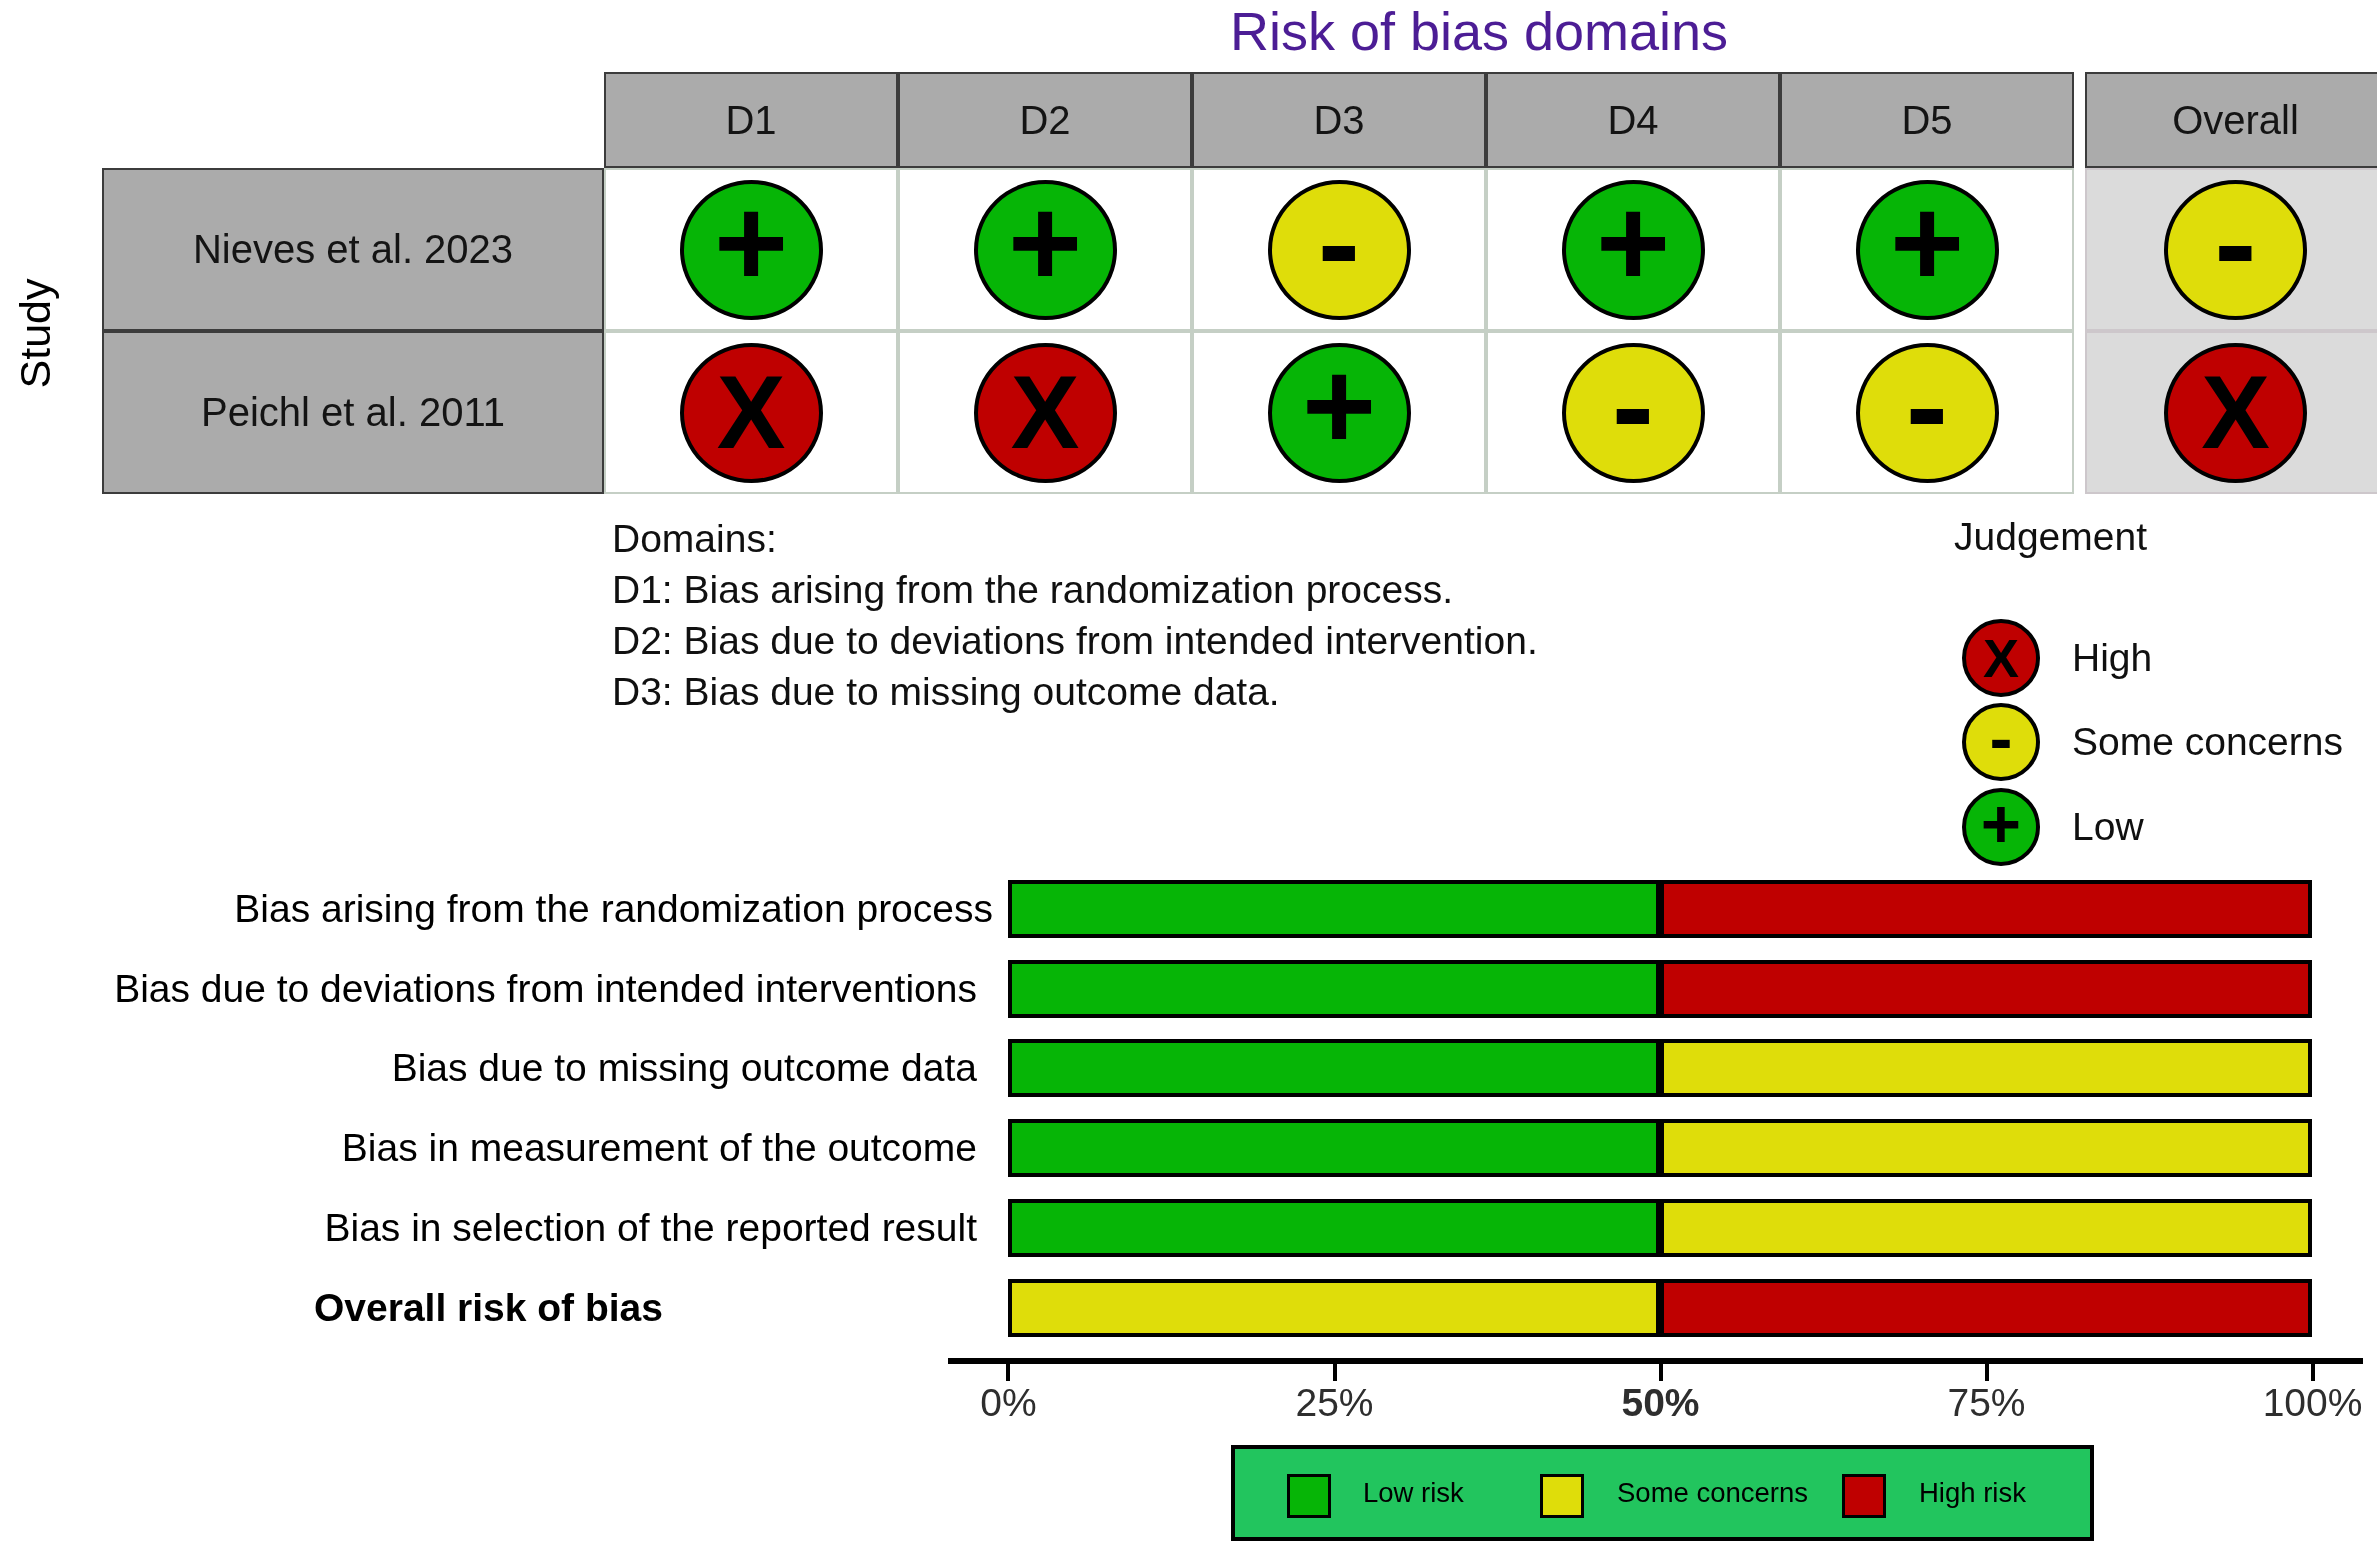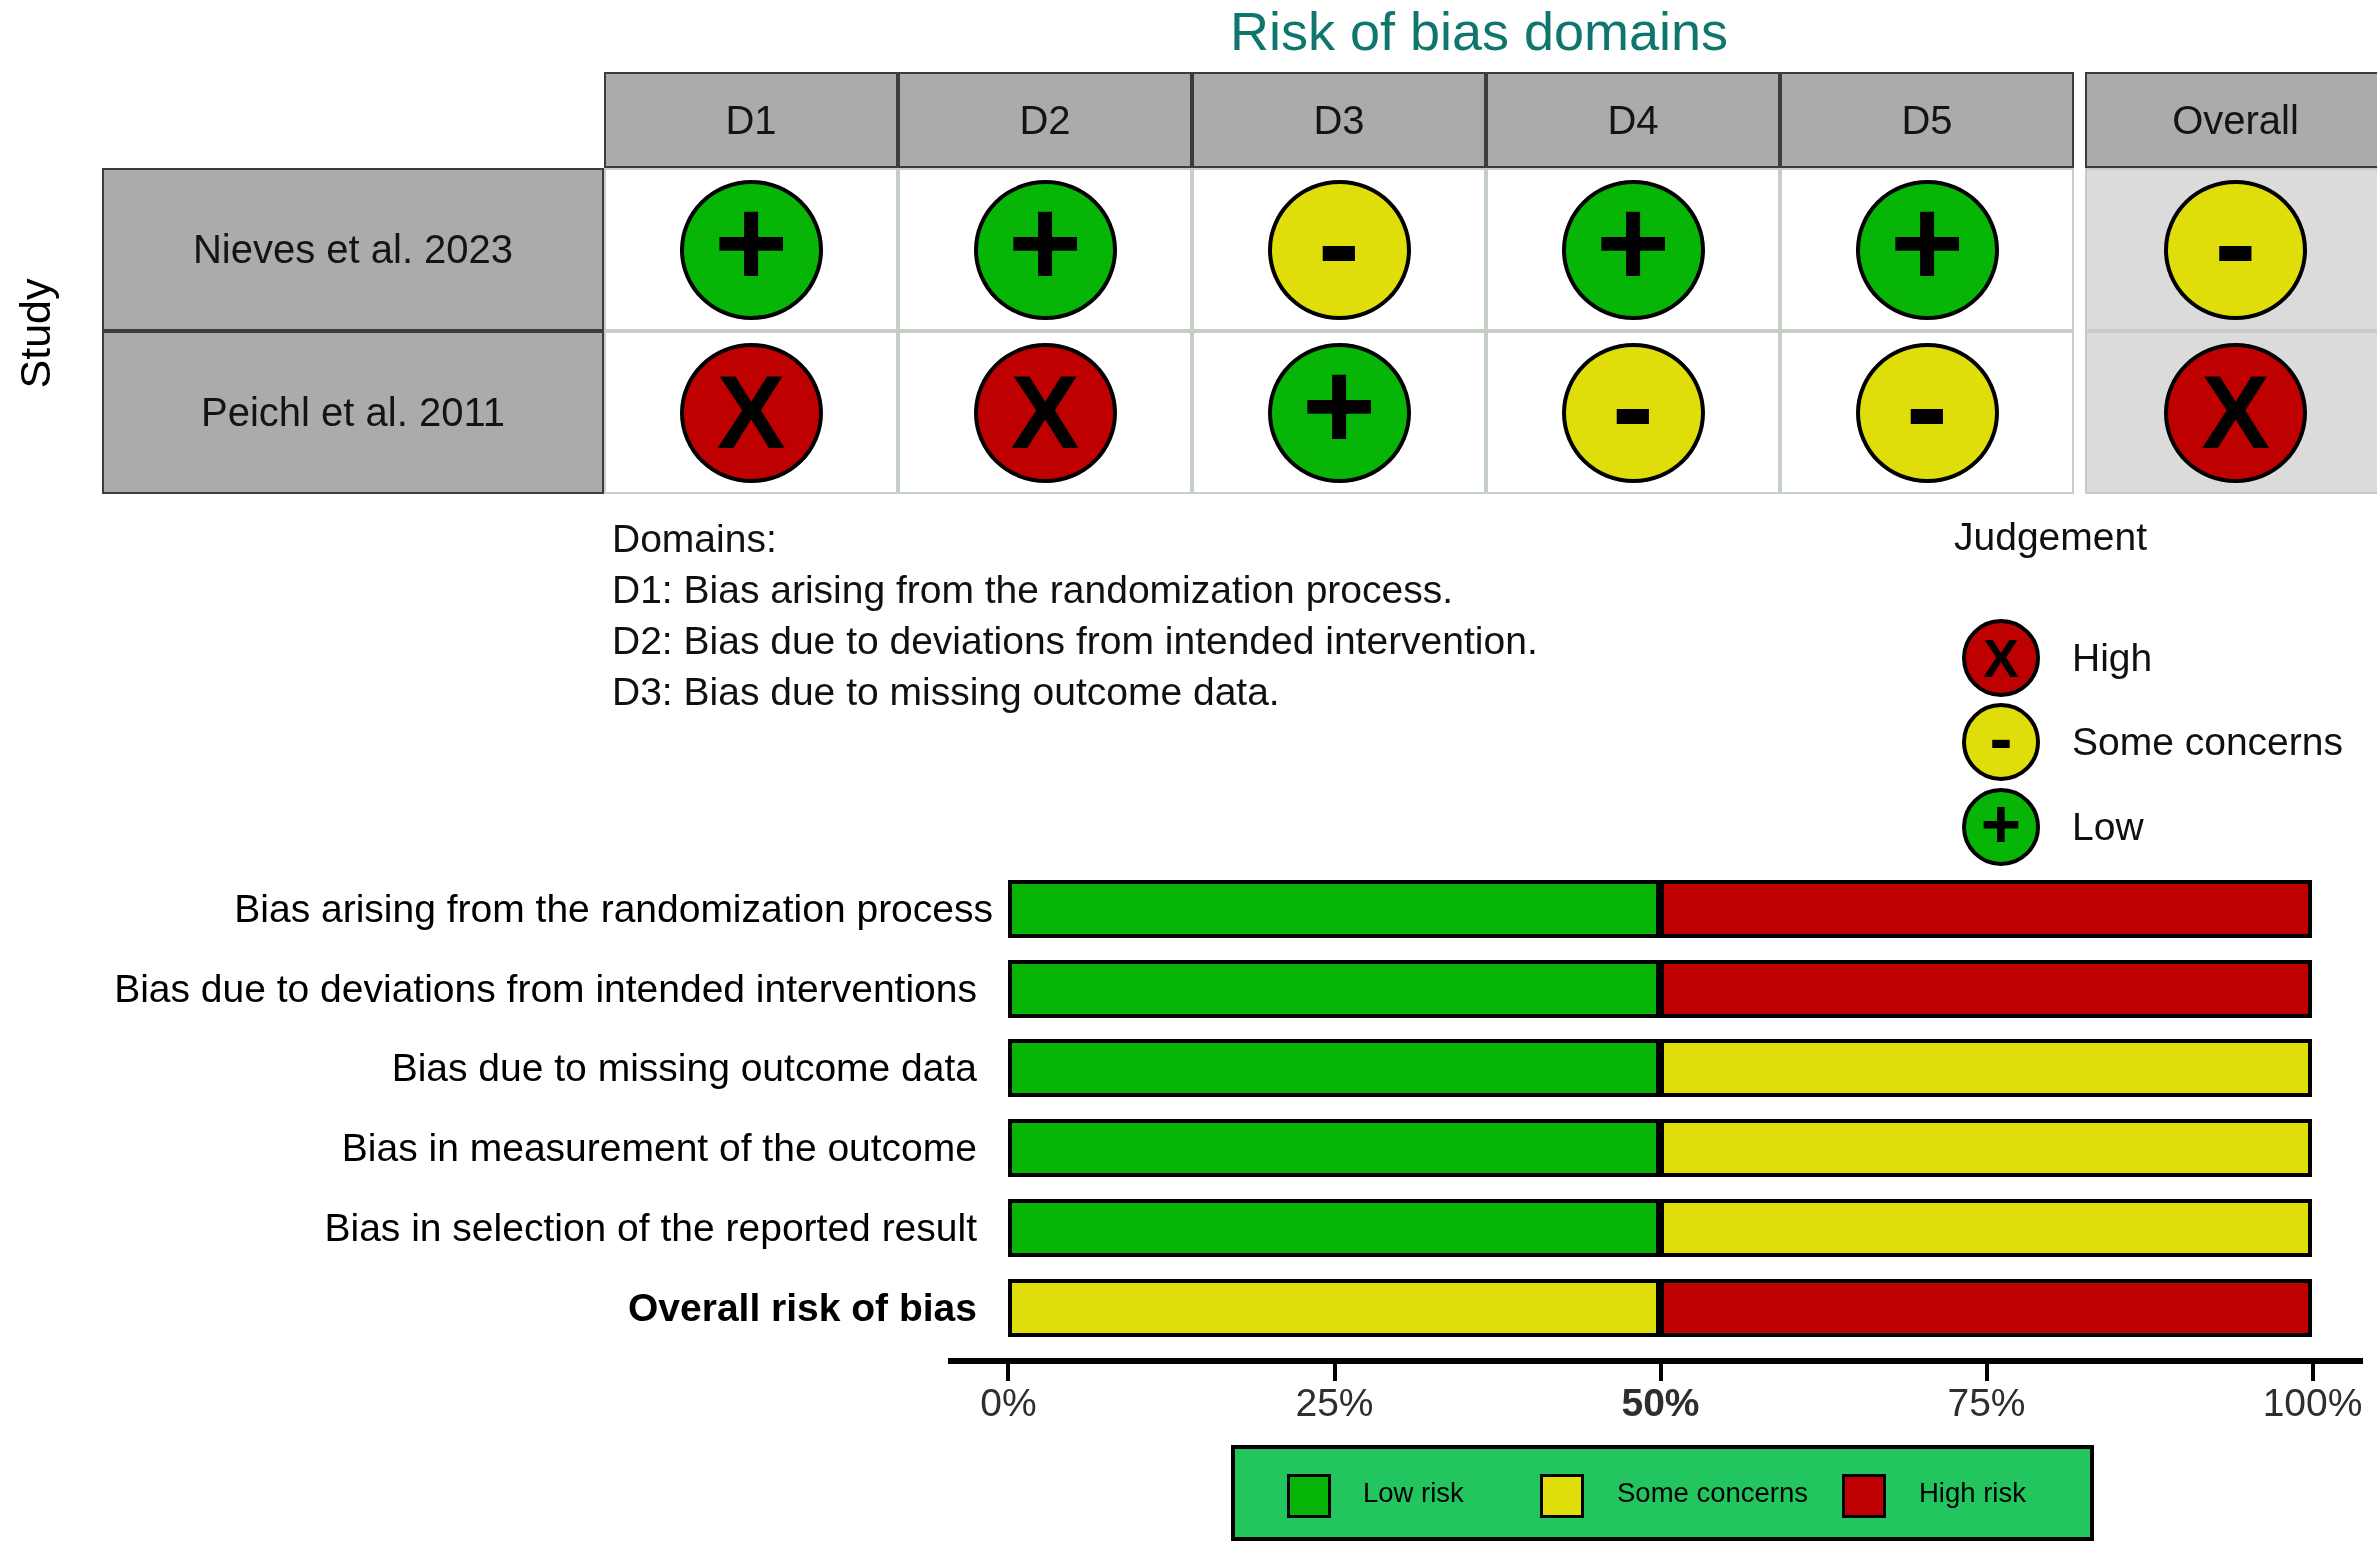--- a/index.html
+++ b/index.html
@@ -1,21 +1,21 @@
 <!DOCTYPE html>
 <html style="font-size:11px"><head>
 <meta charset="utf-8">
 <style>
   html,body{margin:0;padding:0;background:#ffffff;}
   #root{position:relative;width:2377px;height:1561px;background:#ffffff;
         font-family:"Liberation Sans","DejaVu Sans",sans-serif;color:#111;overflow:hidden;}
 
   
   .tl-title{position:absolute;left:588px;top:0;width:1782px;text-align:center;
-            font-size:54px;color:#0f766e;}
+            font-size:54px;color:#4c1d95;}
   .tl-grid{position:absolute;left:86px;top:72px;display:grid;
            grid-template-columns:502px 294px 294px 294px 294px 294px 11px 301px;
            grid-template-rows:96px 163px 163px;padding-left:16px;}
   .cell{box-sizing:border-box;display:flex;align-items:center;justify-content:center;}
   .head,.rowlab{background:#ABABAB;border:2.8px solid #3C3C3C;font-size:40px;color:#141414;}
   .data{background:#ffffff;border:2.1px solid #C5CFC5;}
   .data.overall{background:#DBDBDB;border-color:#CDC7CB;}
   .corner,.spacer{background:transparent;border:none;}
   .circle{width:135px;height:132px;border:4.8px solid #000;border-radius:50%;
           display:flex;align-items:center;justify-content:center;flex:none;}
@@ -32,21 +32,21 @@
   .jitem{position:absolute;left:1962px;height:70px;display:flex;align-items:center;gap:32px;}
   .lc{width:70px;height:70px;border:4.1px solid #000;border-radius:50%;flex:none;
       display:flex;align-items:center;justify-content:center;}
   .lc.c-low .sym,.lc.c-some_concerns .sym{font-size:69px;transform:translateY(-4.1px);}
   .lc.c-high .sym{font-size:54px;}
   .jlab{font-size:39px;color:#101010;white-space:nowrap;}
 
   
   .cat{position:absolute;left:0;width:977px;text-align:right;font-size:39px;
        height:58px;line-height:58px;color:#000;white-space:nowrap;}
-  .cat.bold{font-weight:bold;}
+  .cat.bold{font-weight:bold;text-align:center;}
   .bar{position:absolute;left:1008px;width:1304px;height:58px;display:flex;}
   .seg{box-sizing:border-box;border:4.8px solid #000;height:100%;flex:none;}
   .axisline{position:absolute;left:948px;top:1358px;width:1415px;height:5.5px;background:#000;}
   .tick{position:absolute;top:1363px;width:4.1px;height:18px;background:#000;}
   .ticklab{position:absolute;top:1381px;width:165px;text-align:center;font-size:39px;color:#2e2e2e;}
 
   
   .legend{position:absolute;left:1231px;top:1445px;width:863px;height:96px;
           border:4.1px solid #000;background:#22c55e;box-sizing:border-box;}
   .lswatch{position:absolute;top:25px;width:44px;height:44px;border:3.4px solid #000;box-sizing:border-box;}

